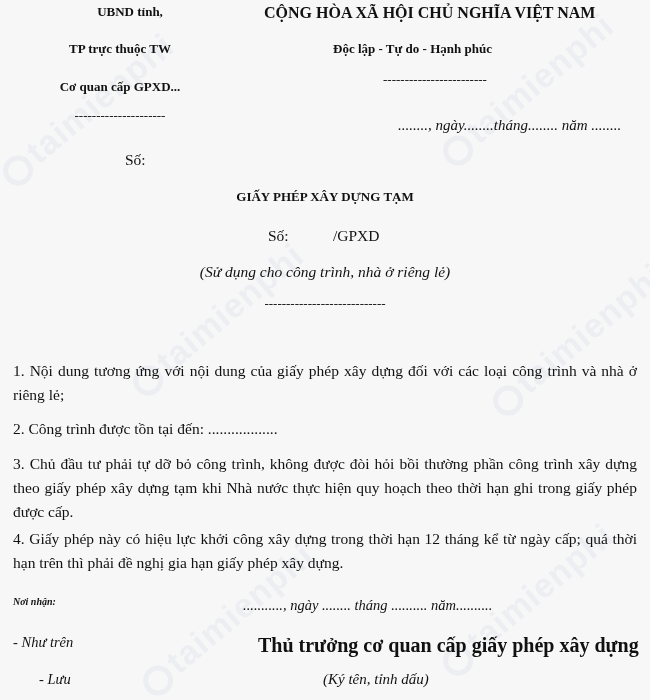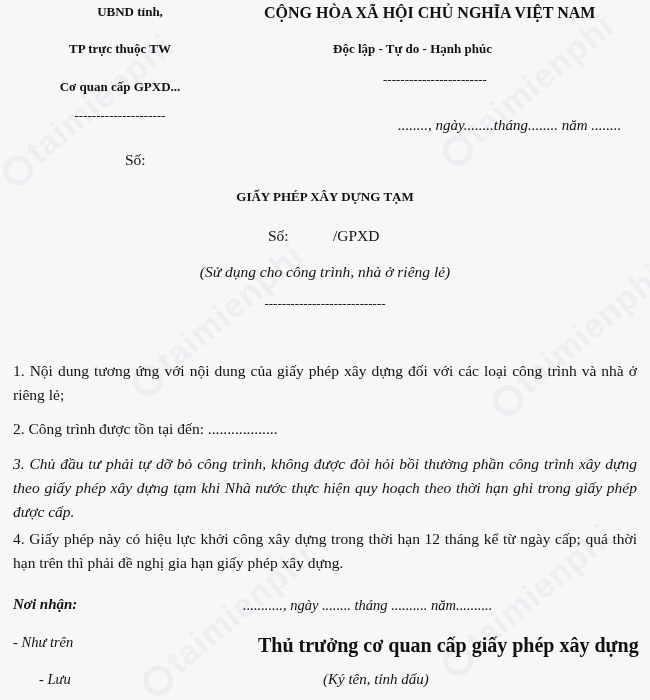--- a/index.html
+++ b/index.html
@@ -82,25 +82,25 @@
   <div class="abs hdr center" style="left:150px; width:350px; top:189px;">GIẤY PHÉP XÂY DỰNG TẠM</div>
   <div class="abs" style="left:268px; top:227px; font-size:15.5px;">Số:</div>
   <div class="abs" style="left:333px; top:227px; font-size:15.5px;">/GPXD</div>
   <div class="abs ital center" style="left:150px; width:350px; top:263px; font-size:15.5px;">(Sử dụng cho công trình, nhà ở riêng lẻ)</div>
   <div class="abs center" style="left:150px; width:350px; top:296px; font-size:13px;">----------------------------</div>
 </div>
 
 <div>
   <div class="para" style="top:335px;">1. Nội dung tương ứng với nội dung của giấy phép xây dựng đối với các loại công trình và nhà ở riêng lẻ;</div>
   <div class="para" style="top:393px;">2. Công trình được tồn tại đến: ..................</div>
-  <div class="para" style="top:428px;font-style:italic;">3. Chủ đầu tư phải tự dỡ bỏ công trình, không được đòi hỏi bồi thường phần công trình xây dựng theo giấy phép xây dựng tạm khi Nhà nước thực hiện quy hoạch theo thời hạn ghi trong giấy phép được cấp.</div>
+  <div class="para" style="top:428px;">3. Chủ đầu tư phải tự dỡ bỏ công trình, không được đòi hỏi bồi thường phần công trình xây dựng theo giấy phép xây dựng tạm khi Nhà nước thực hiện quy hoạch theo thời hạn ghi trong giấy phép được cấp.</div>
   <div class="para" style="top:503px;">4. Giấy phép này có hiệu lực khởi công xây dựng trong thời hạn 12 tháng kể từ ngày cấp; quá thời hạn trên thì phải đề nghị gia hạn giấy phép xây dựng.</div>
 </div>
 
 <div>
-  <div class="abs bold ital" style="left:13px; top:596px; font-size:15px;">Nơi nhận:</div>
+  <div class="abs bold ital" style="left:13px; top:596px; font-size:10px;">Nơi nhận:</div>
   <div class="abs ital" style="left:13px; top:634px; font-size:14.5px;">- Như trên</div>
   <div class="abs ital" style="left:13px; top:671px; font-size:14.5px;margin-left:26px;">- Lưu</div>
 
   <div class="abs ital" style="left:243px; top:597px; font-size:14.5px;">..........., ngày ........ tháng .......... năm..........</div>
   <div class="abs bold" style="left:258px; top:634px; font-size:20px;">Thủ trưởng cơ quan cấp giấy phép xây dựng</div>
   <div class="abs ital" style="left:323px; top:671px; font-size:15px;">(Ký tên, tỉnh dấu)</div>
 </div>
 
 </body></html>

